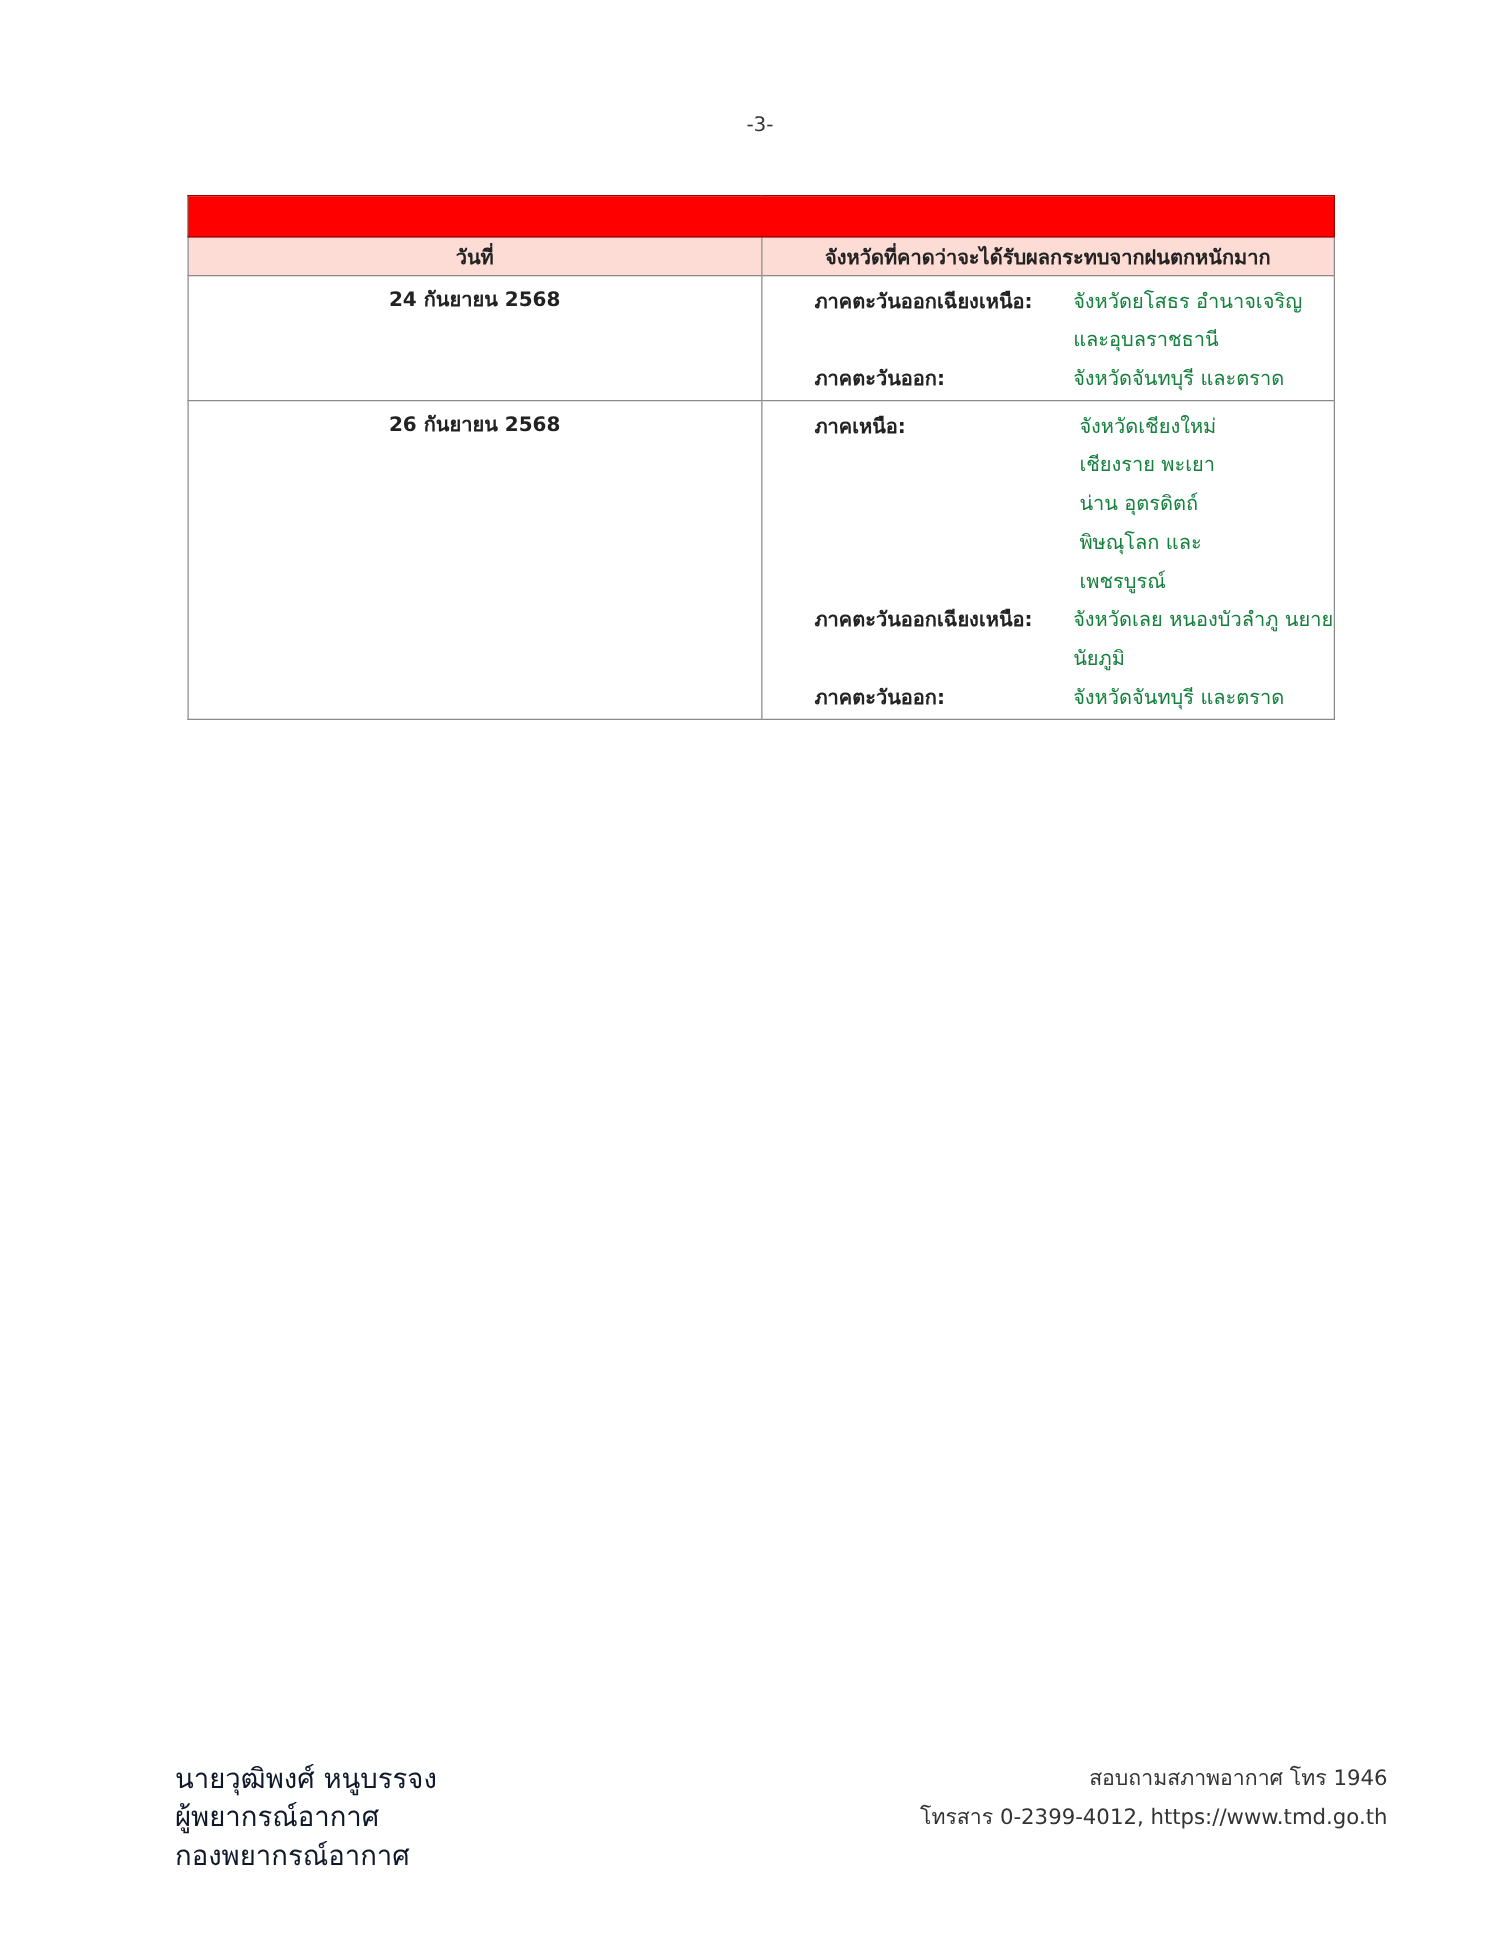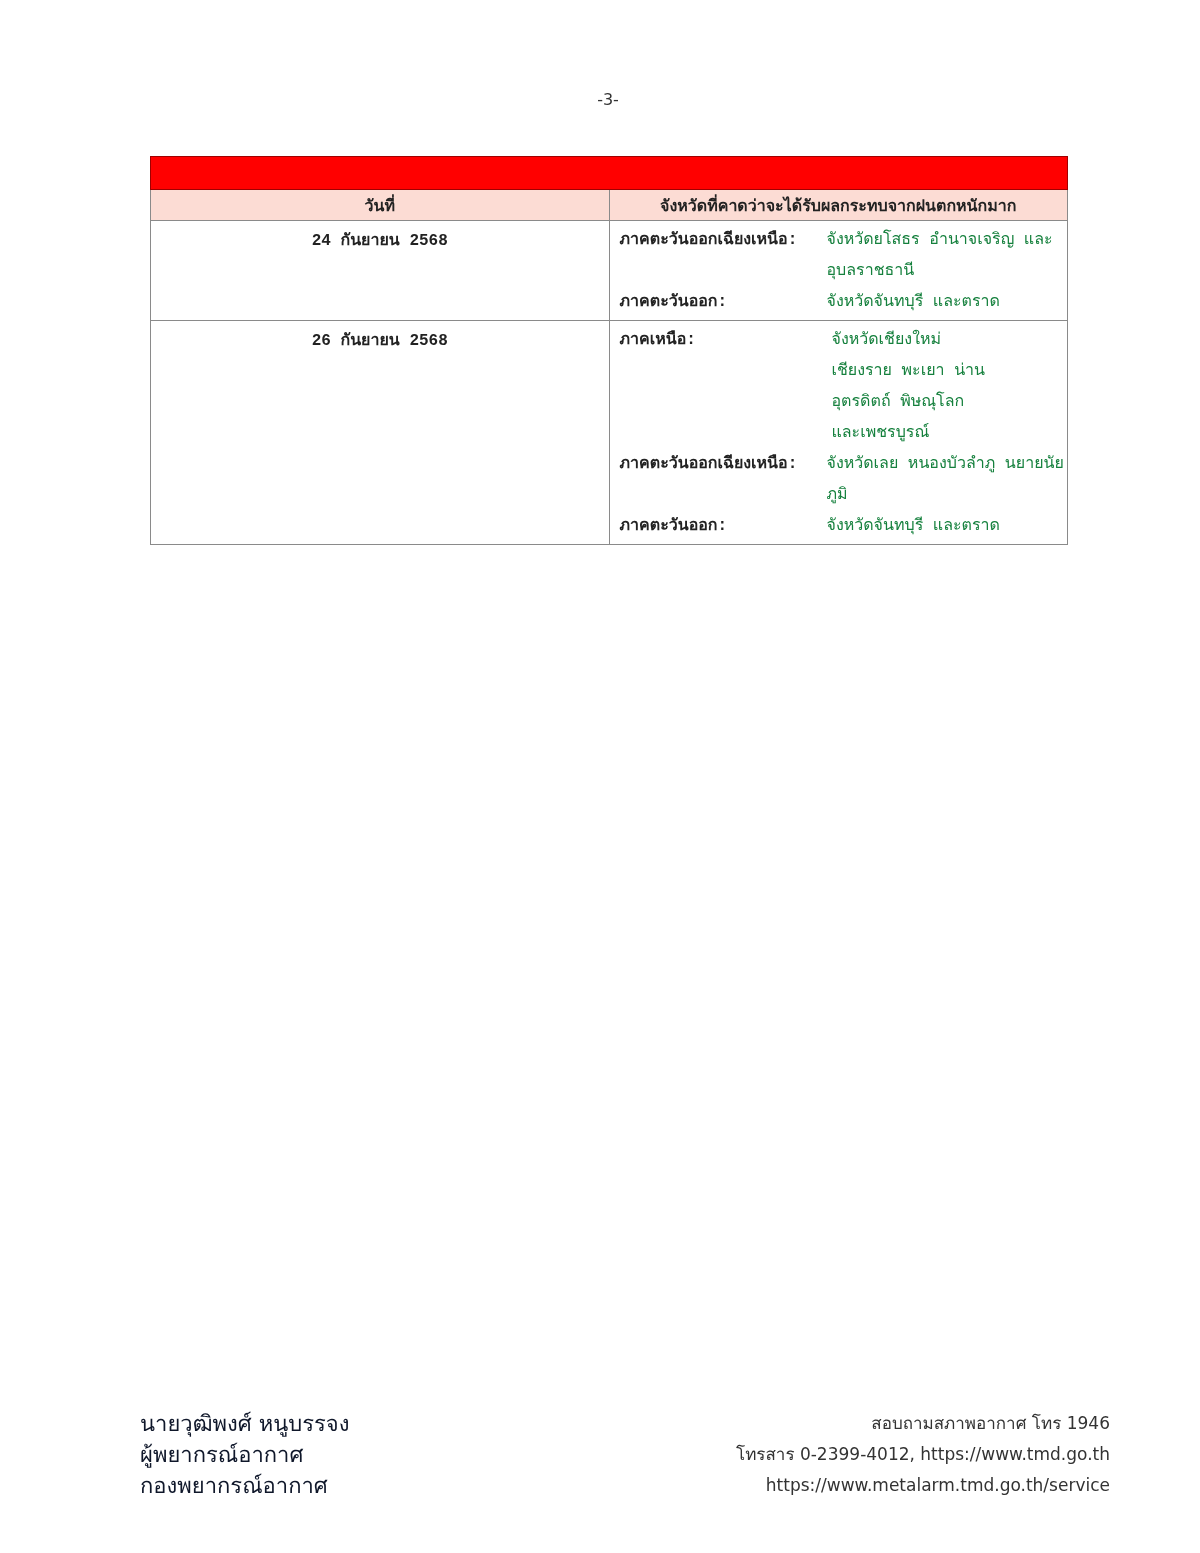--- a/index.html
+++ b/index.html
@@ -25,21 +25,20 @@
       color: #333;
     }
     .rain-table {
       position: absolute;
       top: 156px;
       left: 150px;
       width: 918px;
       border-collapse: collapse;
       table-layout: fixed;
       font-size: 16px;
-      font-family: Liberation Mono, monospace;
     }
     .rain-table td, .rain-table th {
       border: 1.5px solid #8a8a8a;
       padding: 0;
       vertical-align: top;
     }
     .banner-row td {
       background: #ff0000;
       height: 32px;
       border-color: #a00000;
@@ -67,20 +66,21 @@
     .region-line {
       display: flex;
       line-height: 31px;
       min-height: 31px;
     }
     .region-label {
       width: 207px;
       flex: 0 0 207px;
       font-weight: bold;
       white-space: nowrap;
+      margin-left: 32px;
     }
     .region-provinces {
       flex: 1;
       color: #15803d;
     }
     .region-provinces.wrap {
       padding-left: 5px;
       padding-right: 80px;
     }
     .footer-left {
@@ -153,14 +153,13 @@
 
 <div class="footer-left">
   <div>นายวุฒิพงศ์ หนูบรรจง</div>
   <div>ผู้พยากรณ์อากาศ</div>
   <div>กองพยากรณ์อากาศ</div>
 </div>
 
 <div class="footer-right">
   <div>สอบถามสภาพอากาศ โทร 1946</div>
   <div>โทรสาร 0-2399-4012, https://www.tmd.go.th</div>
-  <div>https://www.metalarm.tmd.go.th/service</div>
 </div>
 
 </body></html>

